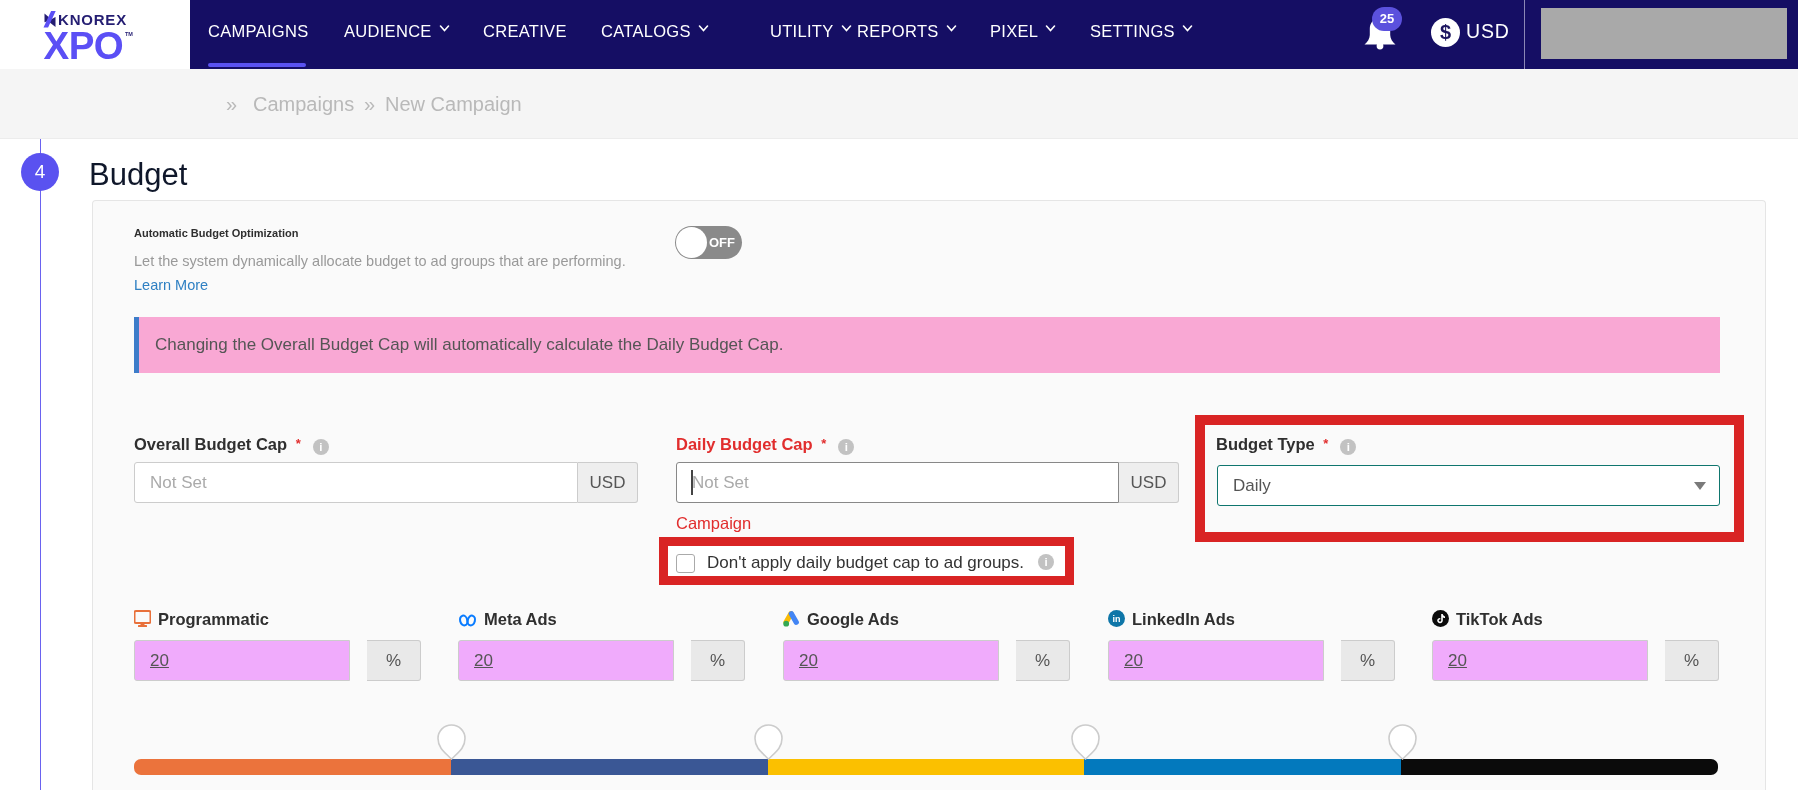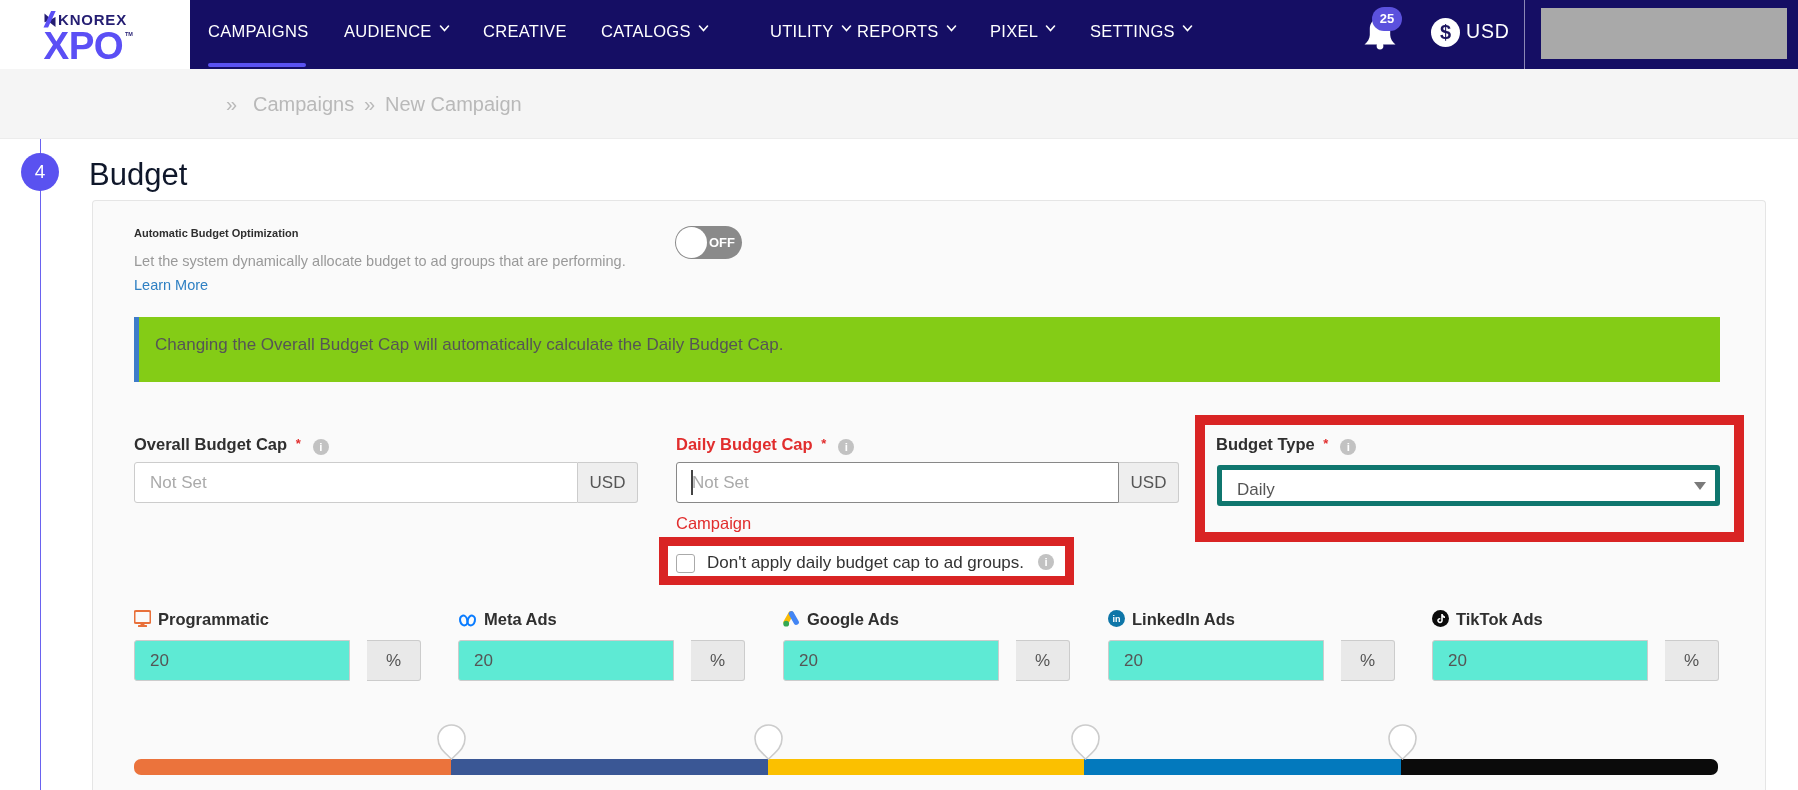--- a/index.html
+++ b/index.html
@@ -38,52 +38,52 @@
   .asterisk { color:#e12d2d; font-size:13px; margin-left:4px; vertical-align:2px; }
   .info-i { display:inline-block; width:16px; height:16px; border-radius:50%; background:#c2c2c2; color:#fff; font-size:11.5px; font-weight:bold; text-align:center; line-height:16px; vertical-align:-1px; margin-left:12px; font-style:normal; }
 
   #abo-title { position:absolute; left:134px; top:227px; font-size:11px; }
   #abo-sub { position:absolute; left:134px; top:253px; font-size:14.5px; color:#999; }
   #abo-learn { position:absolute; left:134px; top:277px; font-size:14.5px; color:#2f80c3; }
   #toggle { position:absolute; left:675px; top:226px; width:67px; height:33px; background:#8a8a8a; border-radius:17px; }
   #toggle .knob { position:absolute; left:1px; top:1px; width:31px; height:31px; background:#fff; border-radius:50%; }
   #toggle .lab { position:absolute; left:34px; top:0; width:33px; height:24px; line-height:33px; color:#fff; font-size:13px; font-weight:bold; }
 
-  #banner { position:absolute; left:134px; top:317px; width:1586px; height:65px; background:#84cc16; border-left:5px solid #3d7cc9; }
+  #banner { position:absolute; left:134px; top:317px; width:1586px; height:56px; background:#f9a8d4; border-left:5px solid #3d7cc9; }
   #banner span { position:absolute; left:16px; top:18px; font-size:17px; color:#555; }
 
   
   .flabel { position:absolute; font-weight:bold; font-size:16.5px; color:#2f2f2f; white-space:nowrap; }
   .flabel.red { color:#e12d2d; }
   .input { position:absolute; background:#fff; border:1px solid #ccc; border-radius:3px 0 0 3px; font-size:17px; color:#aaa; padding-left:15px; line-height:39px; }
   .addon { position:absolute; background:#eee; border:1px solid #ccc; border-left:none; border-radius:0 3px 3px 0; font-size:17px; color:#555; text-align:center; line-height:39px; }
 
   #lbl-obc { left:134px; top:435px; }
   #inp-obc { left:134px; top:462px; width:444px; height:41px; }
   #usd-obc { left:578px; top:462px; width:60px; height:41px; }
 
   #lbl-dbc { left:676px; top:435px; }
   #inp-dbc { left:676px; top:462px; width:443px; height:41px; border-color:#888; }
   #usd-dbc { left:1119px; top:462px; width:60px; height:41px; }
   #req-dbc { position:absolute; left:676px; top:514px; font-size:16.5px; color:#e12d2d; }
 
   #redbox-bt { position:absolute; left:1195px; top:415px; width:549px; height:127px; border:10px solid #d92424; background:#fafafa; }
   #lbl-bt { left:1216px; top:435px; }
-  #sel-bt { position:absolute; left:1217px; top:465px; width:503px; height:41px; background:#fff; border:5px solid #0f766e; border-radius:3px; font-size:17px; color:#555; padding-left:15px; line-height:39px; }
+  #sel-bt { position:absolute; left:1217px; top:465px; width:503px; height:41px; background:#fff; border:1px solid #0f766e; border-radius:3px; font-size:17px; color:#555; padding-left:15px; line-height:39px; }
   #sel-caret { position:absolute; left:1694px; top:482px; width:0; height:0; border-left:6.5px solid transparent; border-right:6.5px solid transparent; border-top:8.5px solid #7a7a7a; }
 
   #redbox-cb { position:absolute; left:659px; top:537px; width:415px; height:48px; border:9px solid #d92424; background:#fff; }
   #cb { position:absolute; left:676px; top:554px; width:19px; height:19px; background:#fff; border:1px solid #aaa; border-radius:3px; }
   #cb-label { position:absolute; left:707px; top:553px; font-size:17px; color:#333; }
   #cb-info { position:absolute; left:1038px; top:554px; }
 
   
   .plat-label { position:absolute; top:610px; font-weight:bold; font-size:16.5px; color:#2f2f2f; white-space:nowrap; }
   .picon { display:inline-block; width:17px; height:17px; vertical-align:-2px; margin-right:7px; }
-  .pinput { position:absolute; top:640px; height:41px; background:#5eead4; border:1px solid #ccc; border-radius:3px 0 0 3px; font-size:17px; color:#555; padding-left:15px; line-height:39px; width:216px; }
+  .pinput { position:absolute; top:640px; height:41px; background:#f0abfc; border:1px solid #ccc; border-radius:3px 0 0 3px; font-size:17px; color:#555; padding-left:15px; line-height:39px; width:216px;text-decoration:underline; }
   .paddon { position:absolute; top:640px; height:41px; width:54px; background:#e9e9e9; border:1px solid #ccc; border-left:none; border-radius:0 3px 3px 0; font-size:17px; color:#555; text-align:center; line-height:39px; }
 
   
   .seg { position:absolute; top:759px; height:16px; }
   .handle { position:absolute; top:724px; width:29px; height:36px; }
 </style>
 </head>
 <body>
 <div id="navbar">
   <div id="nav-underline"></div>

